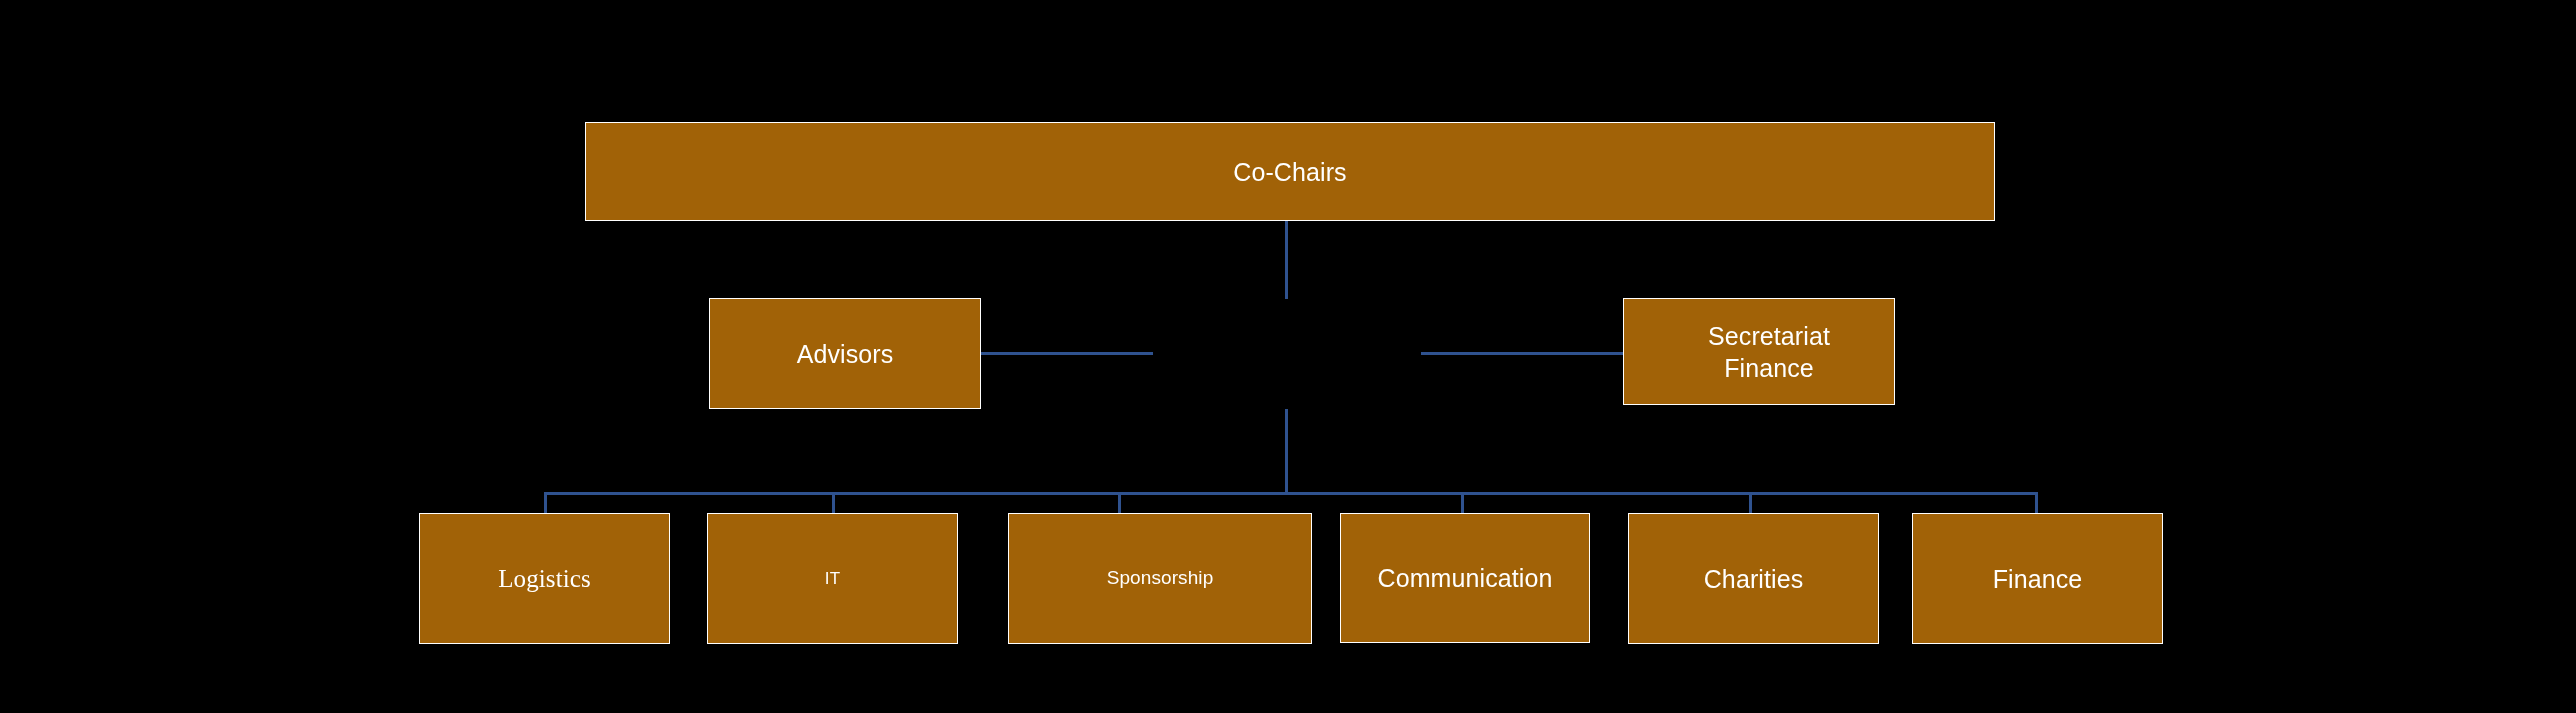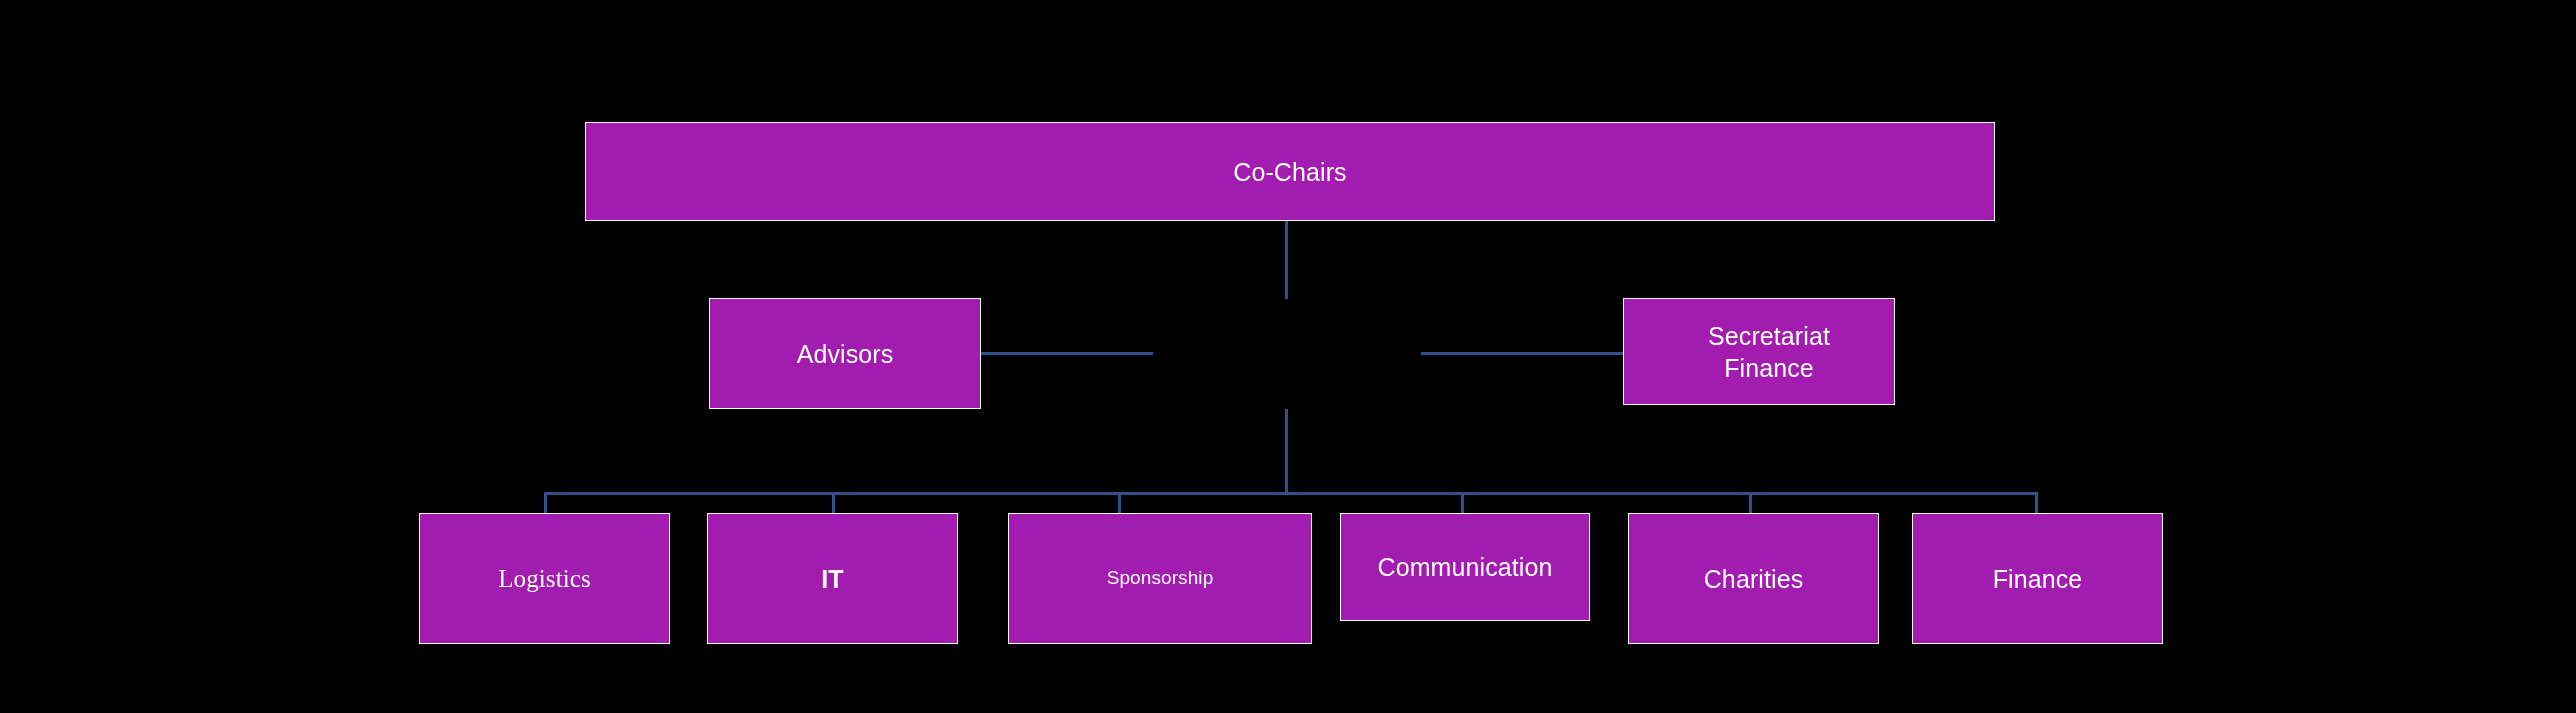--- a/index.html
+++ b/index.html
@@ -16,21 +16,21 @@
   }
   #canvas {
     position: relative;
     width: 2576px;
     height: 714px;
     background: #000000;
   }
   .node {
     position: absolute;
     box-sizing: border-box;
-    background: #a21caf;
+    background: #a16207;
     border: 1.9px solid #ffffff;
     color: #ffffff;
     display: flex;
     align-items: center;
     justify-content: center;
     text-align: center;
     line-height: 1.28;
     font-weight: 400;
     letter-spacing: 0.1px;
     white-space: pre-line;
@@ -84,29 +84,29 @@
 
   <div class="node" style="left:1623px; top:298px; width:272px; height:107px; font-size:25px;padding-left:20px;">
     <span class="node-label">Secretariat
 Finance</span>
   </div>
 
   <div class="node" style="left:419px; top:513px; width:251px; height:131px; font-size:25px;font-family:Liberation Serif, serif;">
     <span class="node-label">Logistics</span>
   </div>
 
-  <div class="node" style="left:707px; top:513px; width:251px; height:131px; font-size:25px;font-weight:bold;">
+  <div class="node" style="left:707px; top:513px; width:251px; height:131px; font-size:17px;">
     <span class="node-label">IT</span>
   </div>
 
   <div class="node" style="left:1008px; top:513px; width:304px; height:131px; font-size:19px;">
     <span class="node-label">Sponsorship</span>
   </div>
 
-  <div class="node" style="left:1340px; top:513px; width:250px; height:108px; font-size:25px;">
+  <div class="node" style="left:1340px; top:513px; width:250px; height:130px; font-size:25px;">
     <span class="node-label">Communication</span>
   </div>
 
   <div class="node" style="left:1628px; top:513px; width:251px; height:131px; font-size:25px;">
     <span class="node-label">Charities</span>
   </div>
 
   <div class="node" style="left:1912px; top:513px; width:251px; height:131px; font-size:25px;">
     <span class="node-label">Finance</span>
   </div>

